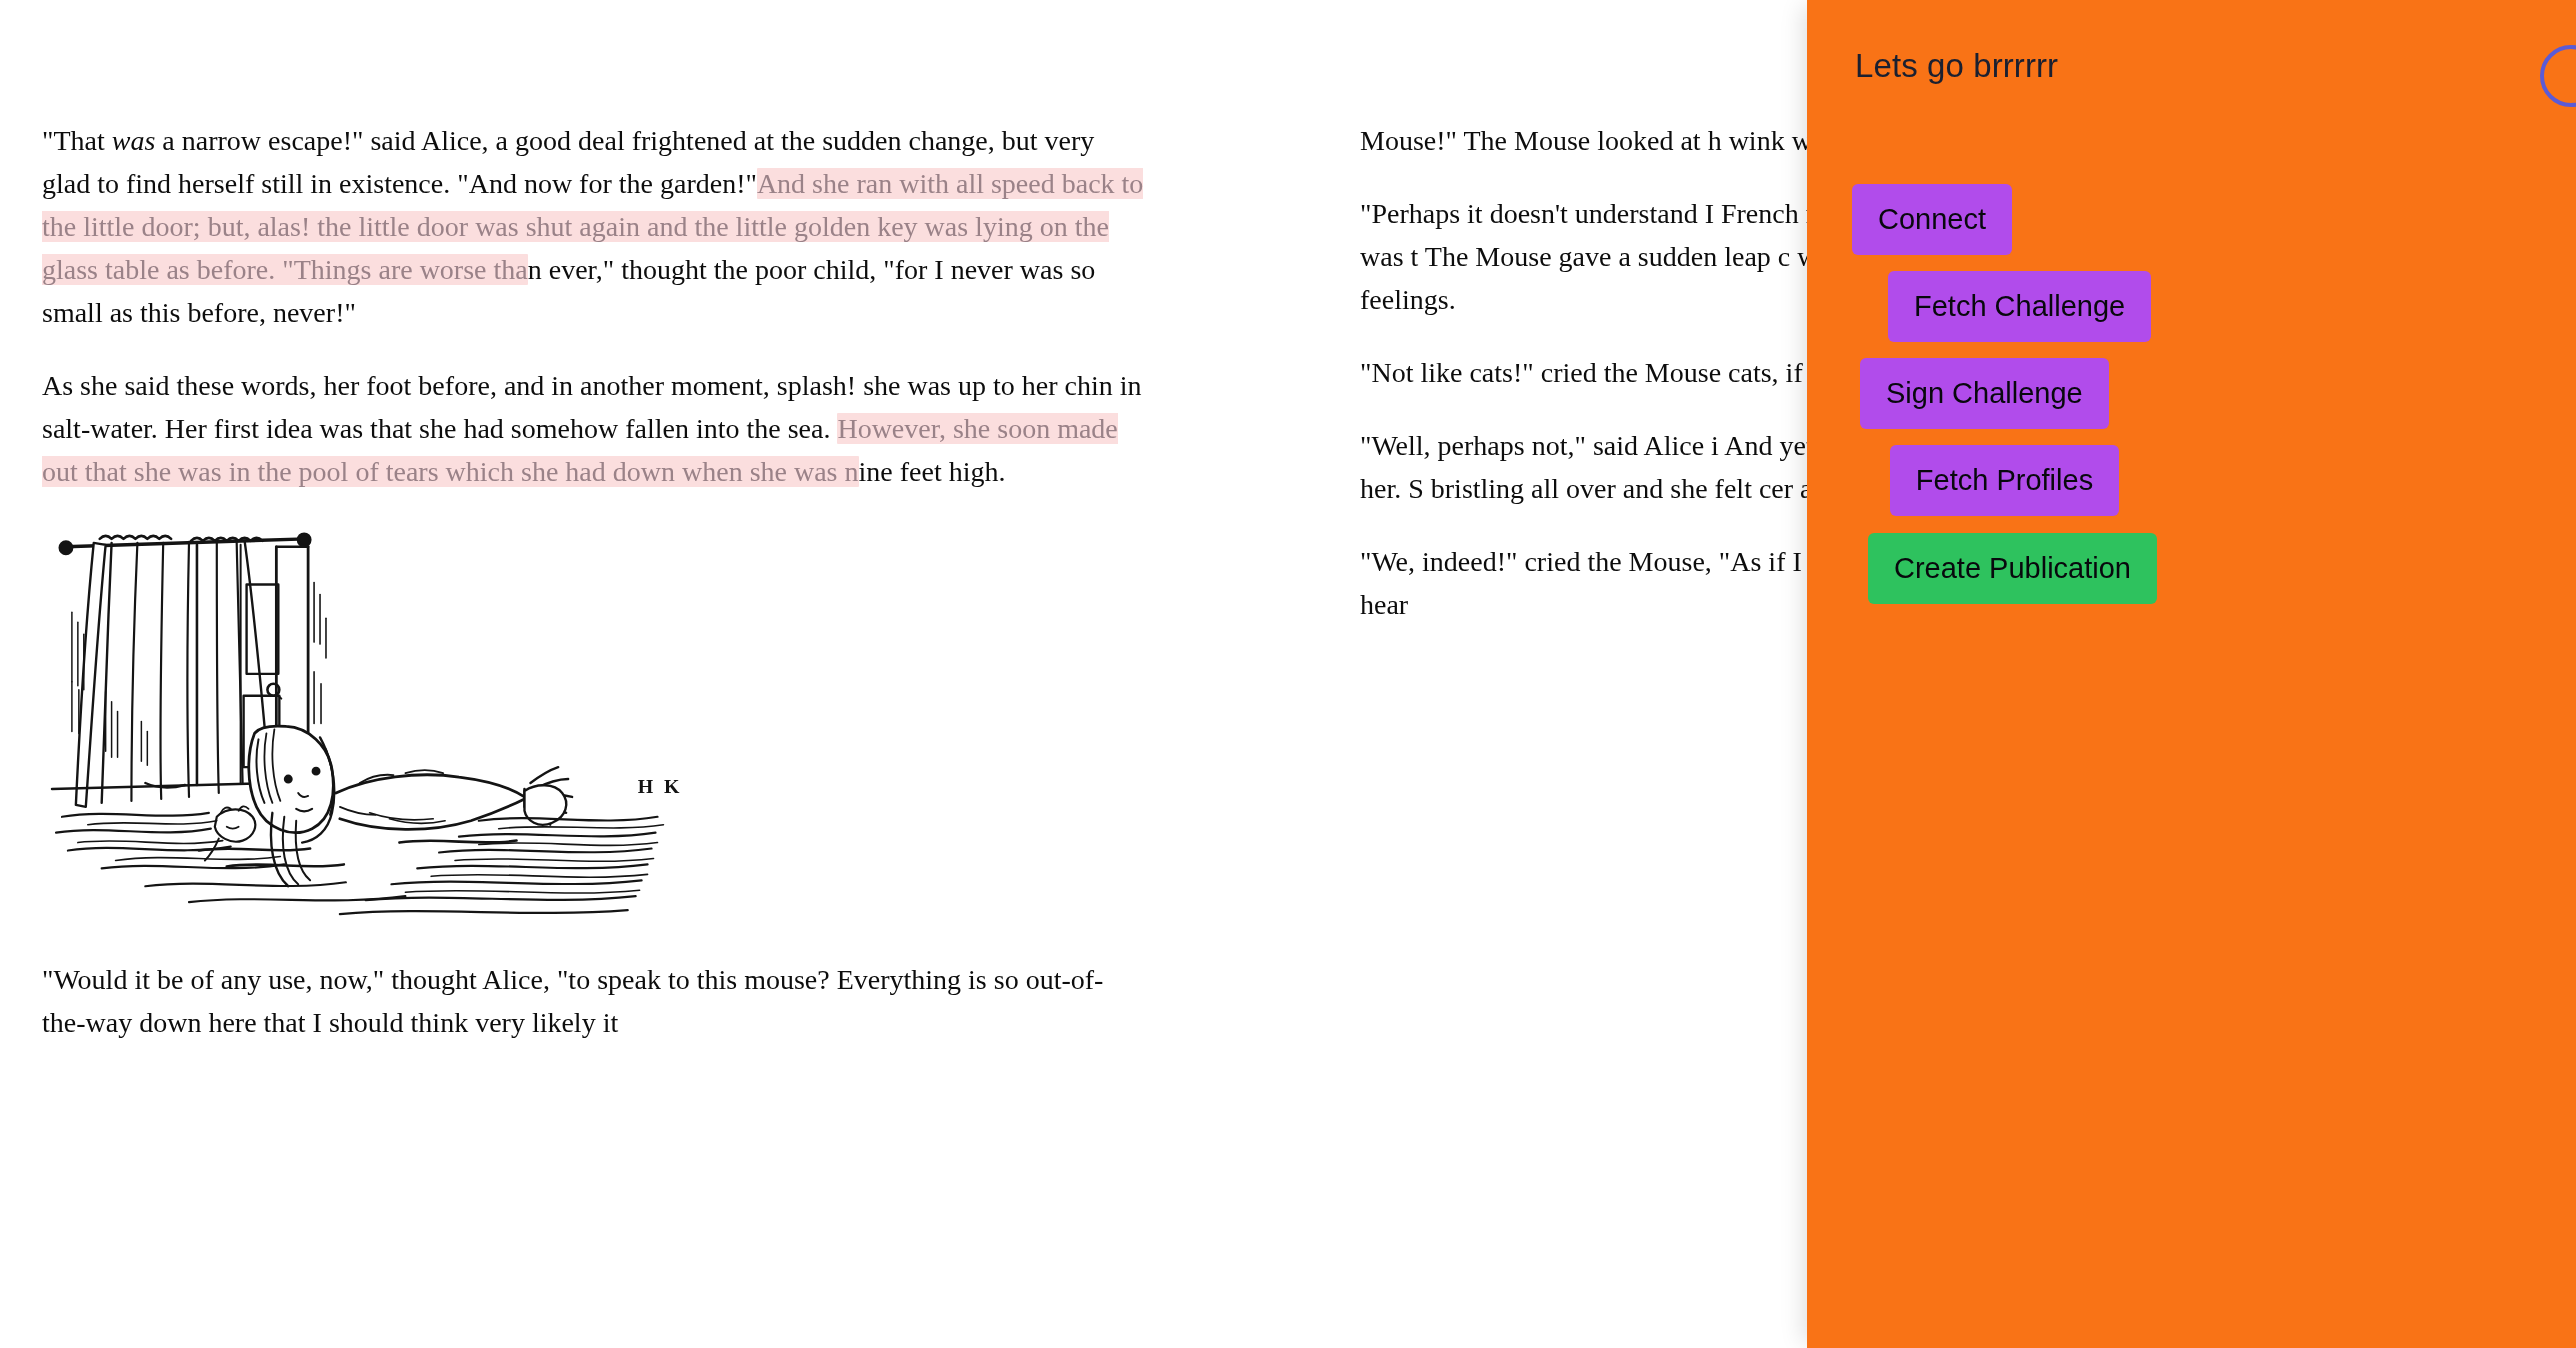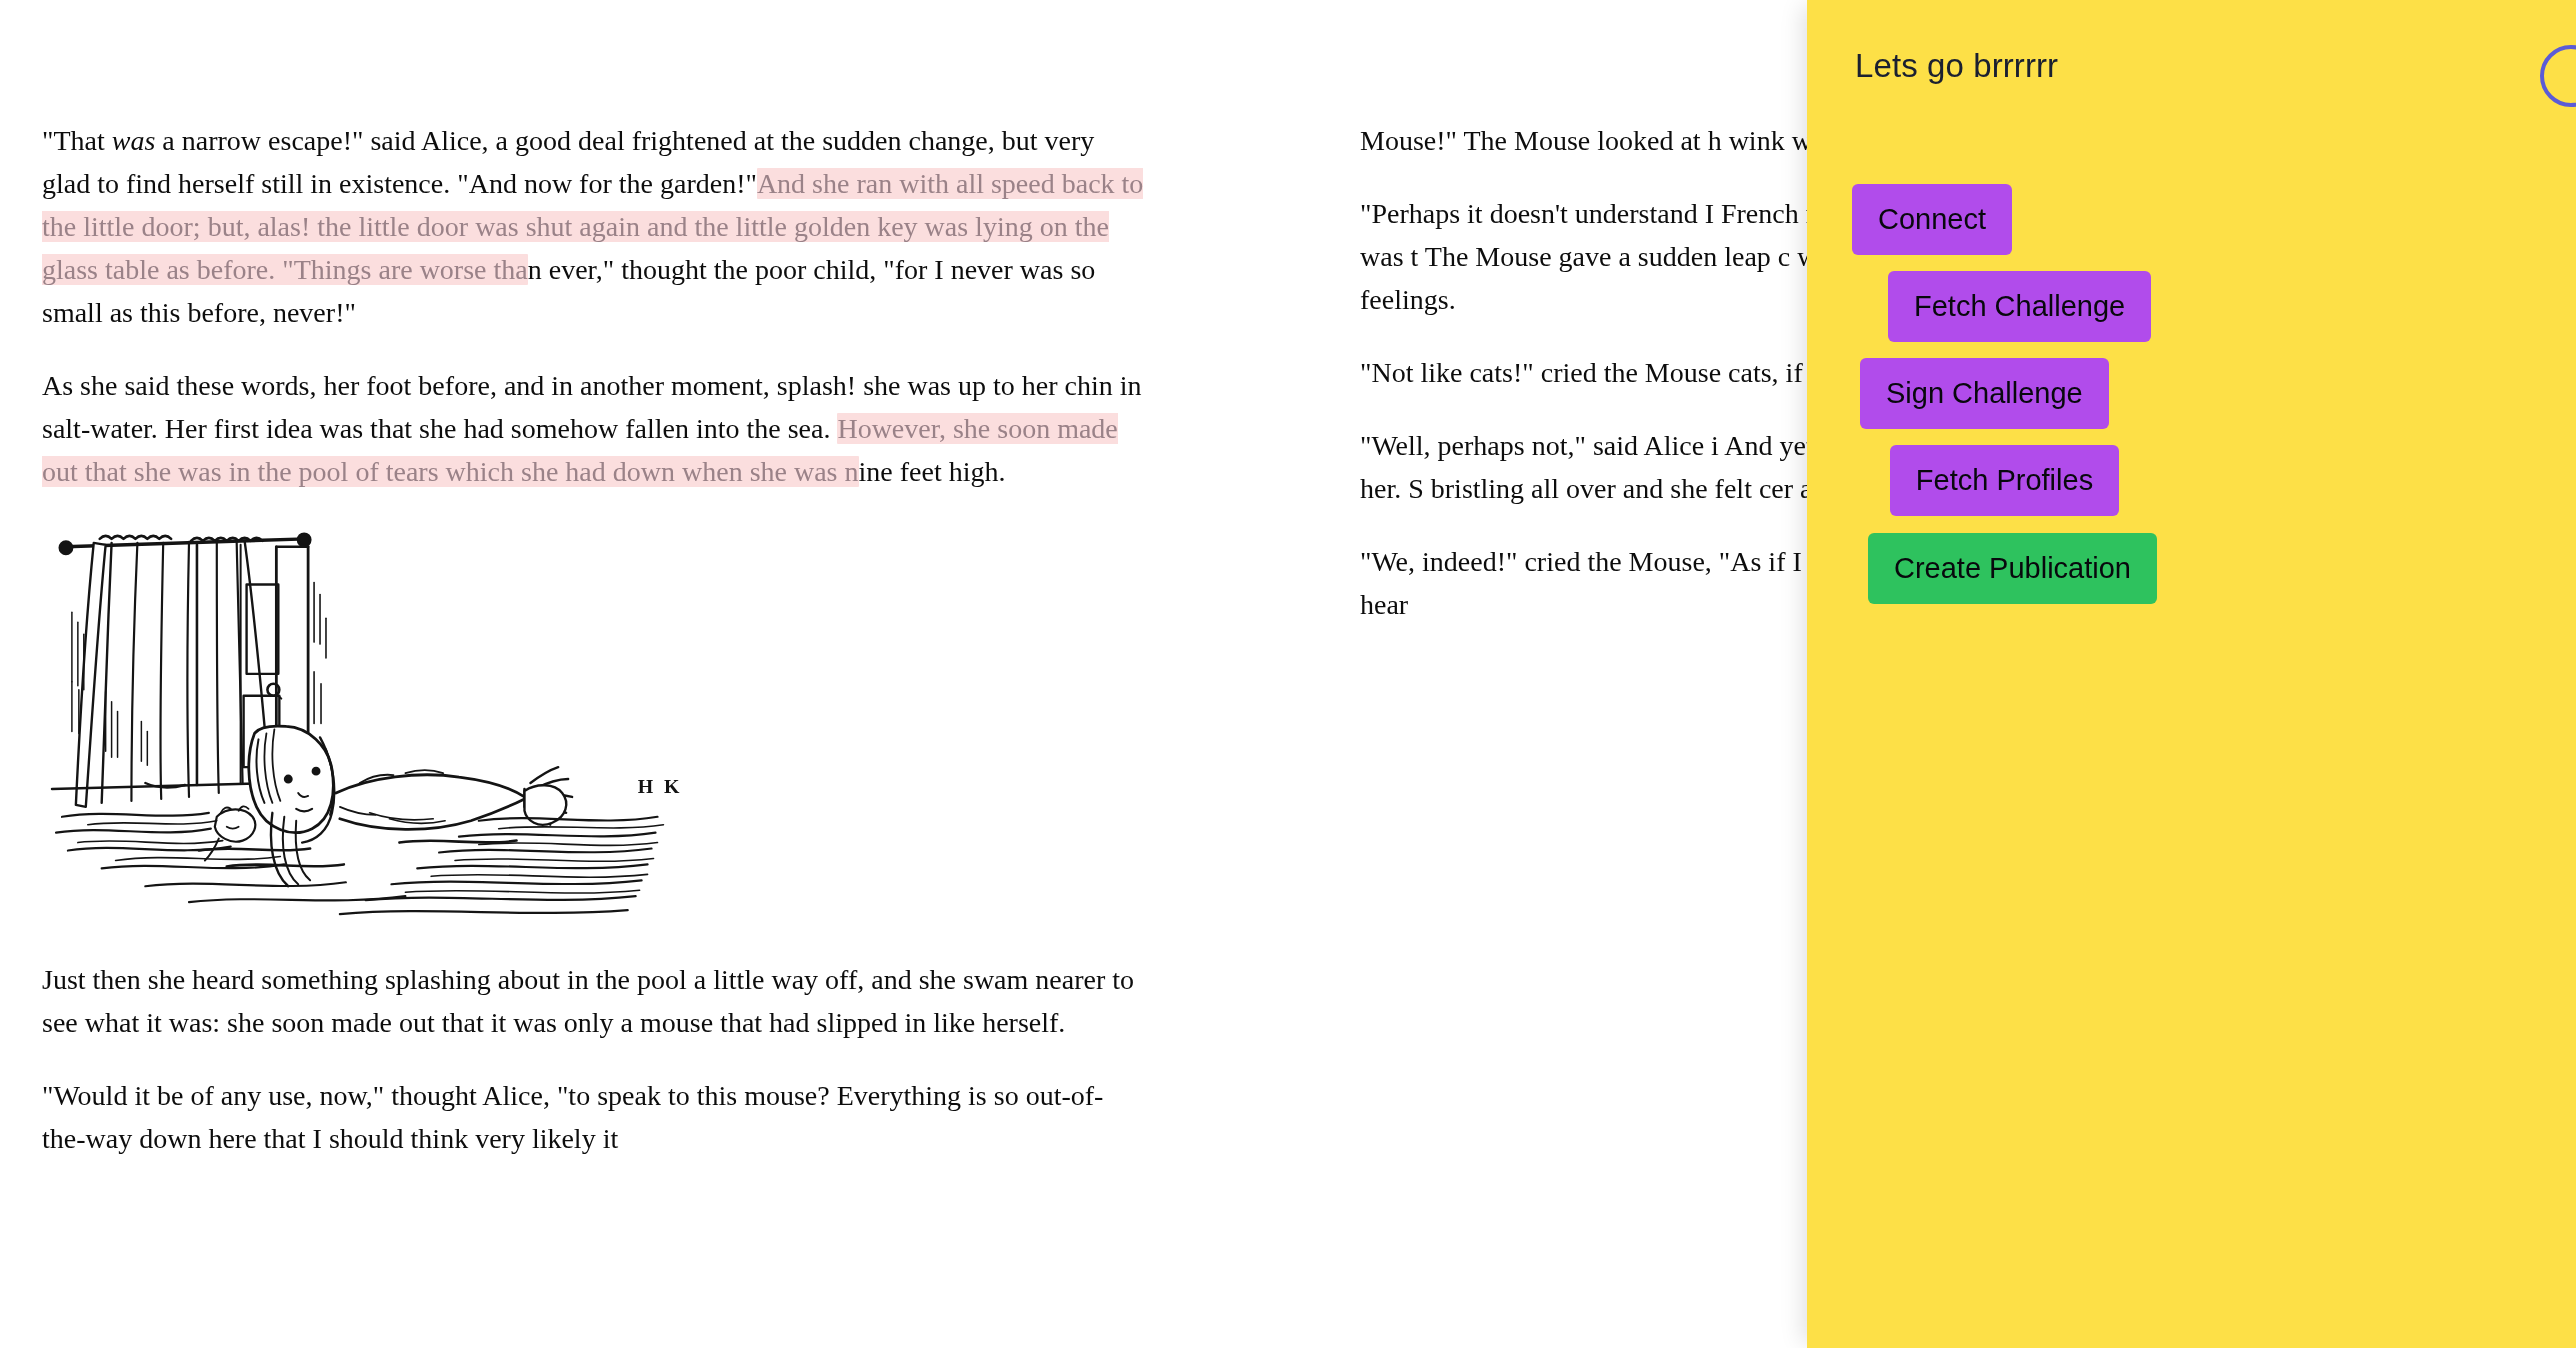--- a/index.html
+++ b/index.html
@@ -64,21 +64,21 @@
   }
   .figure svg { display: block; width: 695px; height: 397px; }
 
   
   .side-panel {
     position: absolute;
     top: 0;
     left: 1807px;
     width: 769px;
     height: 1349px;
-    background: #fde047;
+    background: #f97316;
     box-shadow: -10px 0 22px -6px rgba(0,0,0,0.13);
     z-index: 10;
   }
 
   .panel-title {
     position: absolute;
     top: 47px;
     left: 48px;
     font-family: "Liberation Sans", sans-serif;
     font-size: 33px;
@@ -270,21 +270,20 @@
               <path d="M158 330 C196 324 234 334 270 328"></path>
               <path d="M186 346 C226 340 266 350 304 344"></path>
               <path d="M360 322 C400 316 440 326 478 320"></path>
             </g>
           </g>
 
           <text x="600" y="272" font-family="Liberation Serif, serif" font-size="20" font-weight="bold" fill="#141414" letter-spacing="3">H K</text>
         </svg>
       </div>
 
-      <p>Just then she heard something splashing about in the pool a little way off, and she swam nearer to see what it was: she soon made out that it was only a mouse that had slipped in like herself.</p>
       <p>"Would it be of any use, now," thought Alice, "to speak to this mouse? Everything is so out-of-the-way down here that I should think very likely it</p>
     </div>
 
     <div class="column right">
       <p>Mouse!" The Mouse looked at h wink with one of its little eyes, b</p>
       <p>"Perhaps it doesn't understand I French mouse, come over with \ "Où est ma chatte?" which was t The Mouse gave a sudden leap c with fright. "Oh, I beg your pard hurt the poor animal's feelings.</p>
       <p>"Not like cats!" cried the Mouse cats, if you were me?"</p>
       <p>"Well, perhaps not," said Alice i And yet I wish I could show you cats, if you could only see her. S bristling all over and she felt cer about her any more, if you'd ratl</p>
       <p>"We, indeed!" cried the Mouse, "As if I would talk on such a sub vulgar things! Don't let me hear</p>
     </div>

